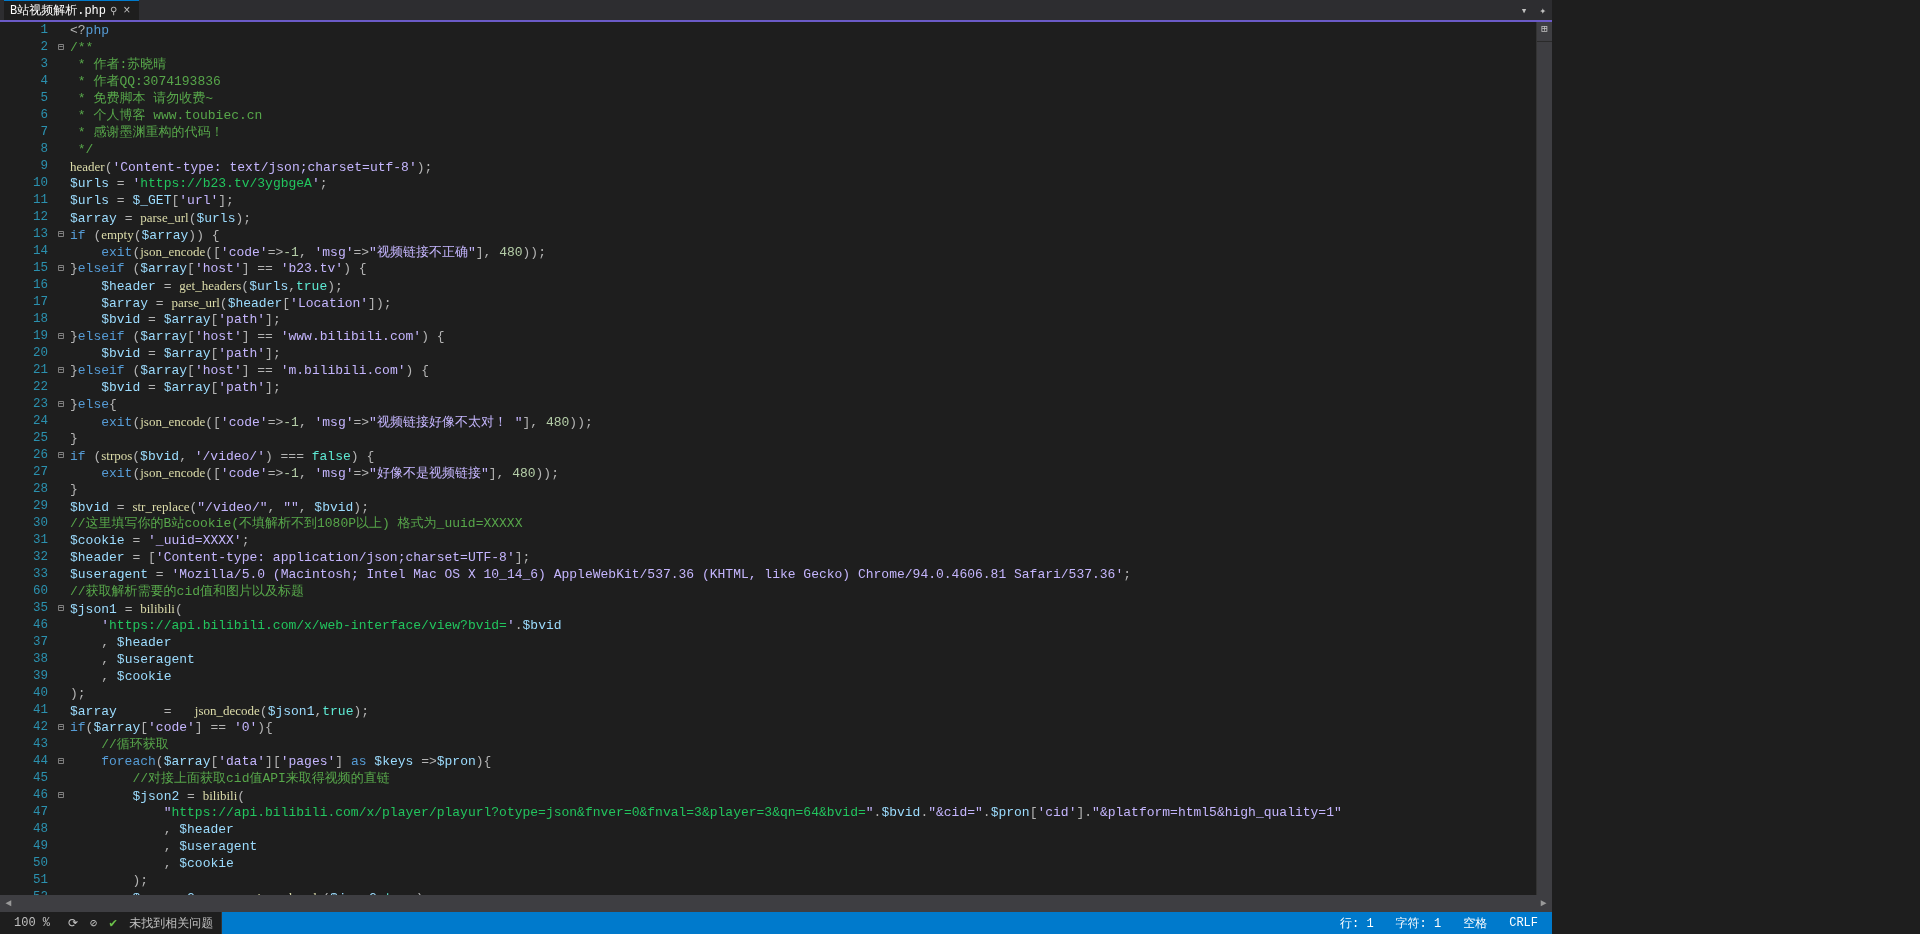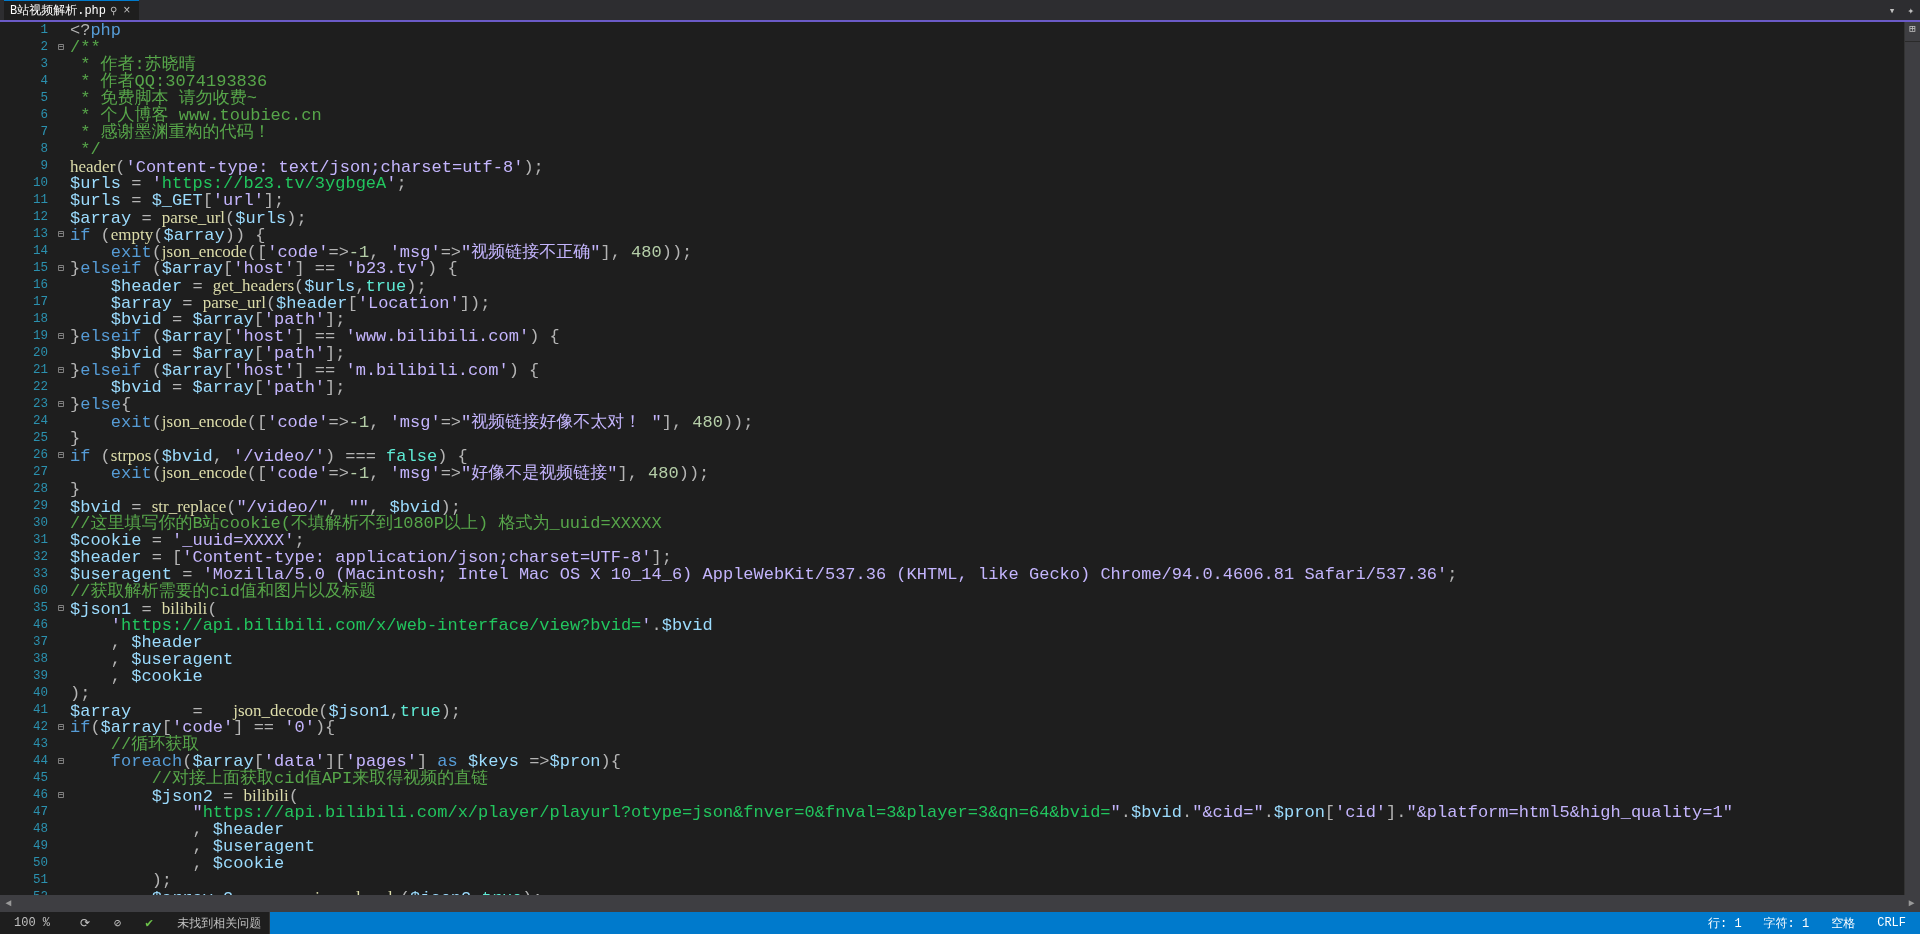--- a/index.html
+++ b/index.html
@@ -1,38 +1,38 @@
 <!DOCTYPE html>
 <html><head>
 <meta charset="utf-8">
 <style>
 * { margin: 0; padding: 0; box-sizing: border-box; }
 body { font-family: Consolas, "Courier New", monospace; font-size: 13px; background: #1e1e1e; color: #d4d4d4; overflow: hidden; }
-.ide { display: flex; flex-direction: column; height: 934px; width: 1920px; }
+.ide { display: flex; flex-direction: column; height: 934px; width: 1552px; }
 .tab-bar { height: 22px; background: #2d2d30; border-bottom: 2px solid #6b5bc7; display: flex; align-items: stretch; padding-left: 4px; }
 .tab { display: flex; align-items: center; padding: 0 6px; background: #1e1e1e; color: #fff; font-size: 12px; gap: 4px; border-top: 1px solid #007acc; }
 .tab .pin { color: #c0c0c0; font-size: 10px; }
 .tab .close { color: #c0c0c0; font-size: 12px; cursor: pointer; padding: 0 2px; }
 .tab-bar .spacer { flex: 1; }
 .tab-bar .ctrl { padding: 0 6px; color: #c0c0c0; font-size: 11px; display: flex; align-items: center; cursor: pointer; }
 .editor-wrap { display: flex; flex: 1; overflow: hidden; position: relative; }
 .gutter { width: 54px; background: #1e1e1e; color: #2b91af; text-align: right; padding-right: 6px; font-size: 12.5px; line-height: 17px; user-select: none; }
 .gutter .ln { height: 17px; }
 .fold-col { width: 14px; background: #1e1e1e; color: #808080; font-size: 10px; line-height: 17px; user-select: none; }
 .fold-col .fm { height: 17px; text-align: center; color: #a0a0a0; }
-.code { flex: 1; background: #1e1e1e; font-size: 17px; line-height: 17px; padding-left: 2px; white-space: pre; overflow: hidden; }
+.code { flex: 1; background: #1e1e1e; font-size: 13px; line-height: 17px; padding-left: 2px; white-space: pre; overflow: hidden; }
 .code .line { height: 17px; }
 .right-strip { width: 16px; background: #3e3e42; border-left: 1px solid #333; display: flex; flex-direction: column; }
 .right-strip .split-btn { height: 20px; background: #3e3e42; color: #c0c0c0; font-size: 11px; text-align: center; border-bottom: 1px solid #2a2a2a; cursor: pointer; }
 .right-strip .track { flex: 1; background: #3e3e42; }
 .hscroll { height: 17px; background: #3e3e42; display: flex; align-items: center; }
 .hscroll .arrow { width: 17px; height: 17px; color: #999; text-align: center; font-size: 10px; line-height: 17px; cursor: pointer; }
 .hscroll .track { flex: 1; height: 17px; background: #3e3e42; }
 .status { height: 22px; background: #007acc; display: flex; align-items: center; color: #fff; font-size: 12px; padding: 0 8px; gap: 10px; }
-.status .status-dark { background: #1e1e1e; color: #c0c0c0; height: 22px; margin-left: -8px; padding: 0 8px; display: flex; align-items: center; gap: 24px; border-right: 1px solid #333; }
+.status .status-dark { background: #1e1e1e; color: #c0c0c0; height: 22px; margin-left: -8px; padding: 0 8px; display: flex; align-items: center; gap: 12px; border-right: 1px solid #333; }
 .status .sep { flex: 1; }
 .status .cell { padding: 0 6px; }
 .status .issues-ok { color: #6cc24a; font-size: 13px; }
 
 .c-kw { color: #569cd6; }
 .c-fn { color: #dcdcaa; font-family: Liberation Serif, serif; }
 .c-str { color: #c4b5fd; }
 .c-var { color: #9cdcfe; }
 .c-num { color: #b5cea8; }
 .c-com { color: #57a64a; }

